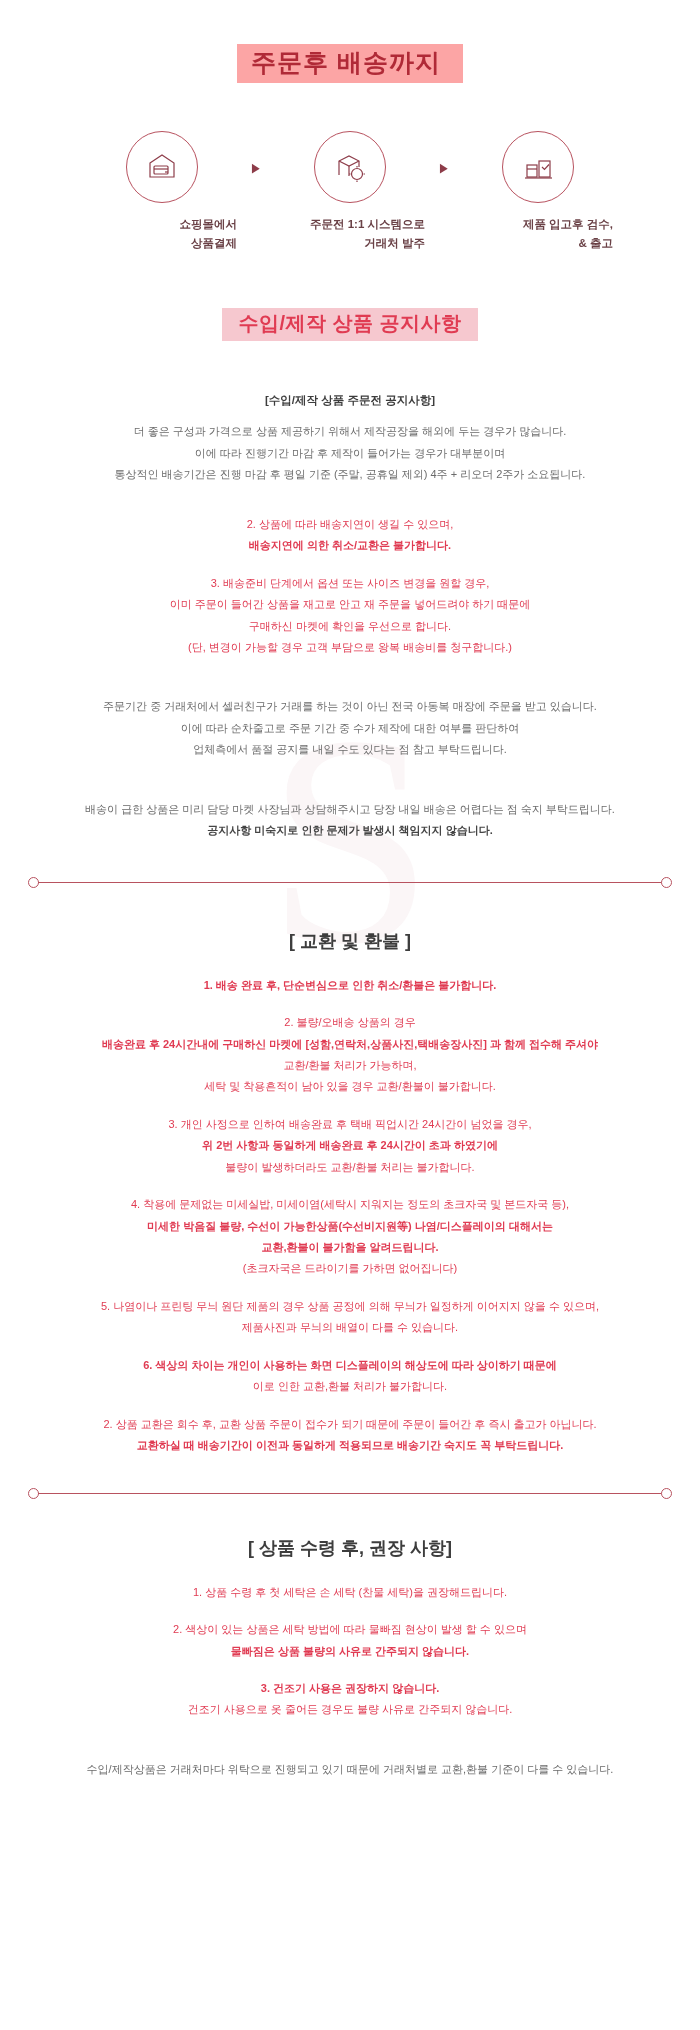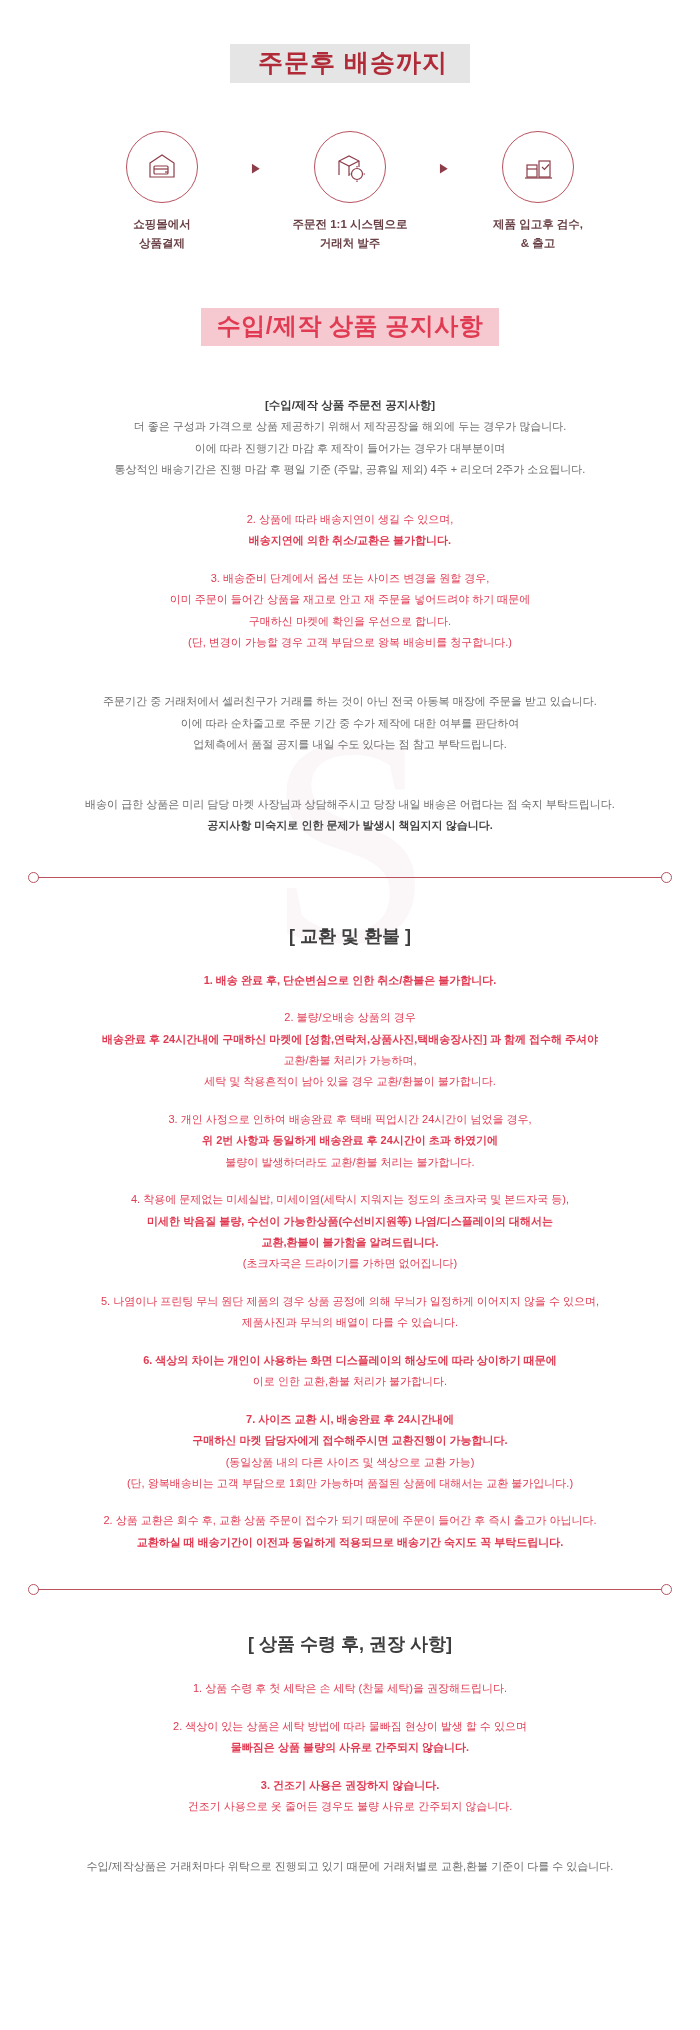--- a/index.html
+++ b/index.html
@@ -36,42 +36,42 @@
   }
   .content { position: relative; z-index: 2; }
 
   
   .banner-wrap {
     text-align: center;
     margin-top: 14px;
   }
   .banner {
     display: inline-block;
-    background: #e5e5e5;
-    padding: 3px 22px 5px 28px;
+    background: #fca5a5;
+    padding: 3px 22px 5px 14px;
   }
   .banner .txt {
     font-size: 25px;
     font-weight: bold;
     color: #b02a37;
     letter-spacing: 1px;
     line-height: 1.25;
   }
 
   
   .steps {
     margin-top: 48px;
     display: flex;
     align-items: flex-start;
     justify-content: center;
     gap: 8px;
   }
   .step {
     width: 150px;
-    text-align: center;
+    text-align: right;
   }
   .circle {
     width: 72px; height: 72px;
     border-radius: 50%;
     border: 1.5px solid #b8525f;
     margin: 0 auto 12px auto;
     display: flex; align-items: center; justify-content: center;
     color: #8d3c49;
   }
   .step-label {
@@ -93,38 +93,39 @@
   .sec-head-wrap {
     text-align: center;
     margin-top: 56px;
   }
   .sec-head {
     display: inline-block;
     background: #f6c8cf;
     padding: 2px 16px 4px 16px;
   }
   .sec-head .txt {
-    font-size: 24px;
+    font-size: 20px;
     font-weight: bold;
     color: #e03b52;
     letter-spacing: 0.5px;
   }
 
   
   .block {
     text-align: center;
     font-size: 11px;
     line-height: 1.95;
     color: #6b6b6b;
     padding: 0 60px;
   }
   .b-title {
     font-weight: bold;
     color: #3d3d3d;
     font-size: 11.5px;
+    margin-bottom: 10px;
   }
   .sec-title {
     text-align: center;
     font-weight: bold;
     color: #3d3d3d;
     font-size: 18px;
     margin-bottom: 16px;
   }
   .red { color: #e03b52; }
   .redb { color: #e03b52; font-weight: bold; }
@@ -306,26 +307,20 @@
       <div class="para">
         <div class="red">5. 나염이나 프린팅 무늬 원단 제품의 경우 상품 공정에 의해 무늬가 일정하게 이어지지 않을 수 있으며,</div>
         <div class="red">제품사진과 무늬의 배열이 다를 수 있습니다.</div>
       </div>
 
       <div class="para">
         <div class="redb">6. 색상의 차이는 개인이 사용하는 화면 디스플레이의 해상도에 따라 상이하기 때문에</div>
         <div class="red">이로 인한 교환,환불 처리가 불가합니다.</div>
       </div>
 
-      <div class="para">
-        <div class="redb">7. 사이즈 교환 시, 배송완료 후 24시간내에</div>
-        <div class="redb">구매하신 마켓 담당자에게 접수해주시면 교환진행이 가능합니다.</div>
-        <div class="red">(동일상품 내의 다른 사이즈 및 색상으로 교환 가능)</div>
-        <div class="red">(단, 왕복배송비는 고객 부담으로 1회만 가능하며 품절된 상품에 대해서는 교환 불가입니다.)</div>
-      </div>
 
       <div class="para">
         <div class="red">2. 상품 교환은 회수 후, 교환 상품 주문이 접수가 되기 때문에 주문이 들어간 후 즉시 출고가 아닙니다.</div>
         <div class="redb">교환하실 때 배송기간이 이전과 동일하게 적용되므로 배송기간 숙지도 꼭 부탁드립니다.</div>
       </div>
     </div>
 
     <div class="divider divider2">
       <div class="dot l"></div>
       <div class="line"></div>

